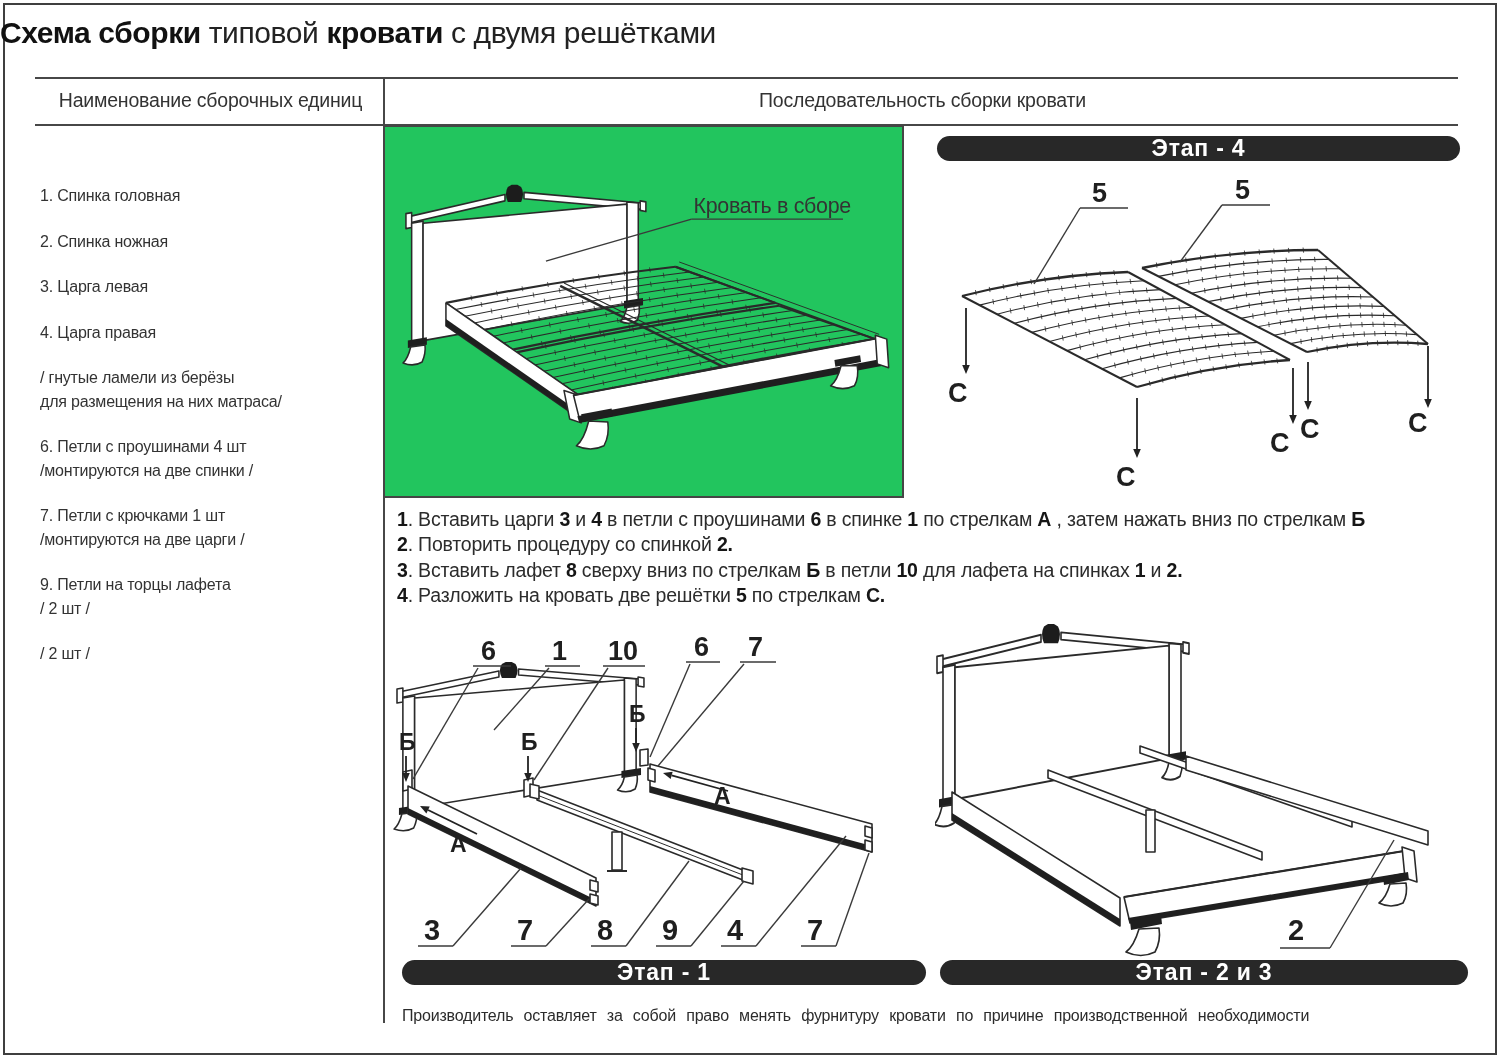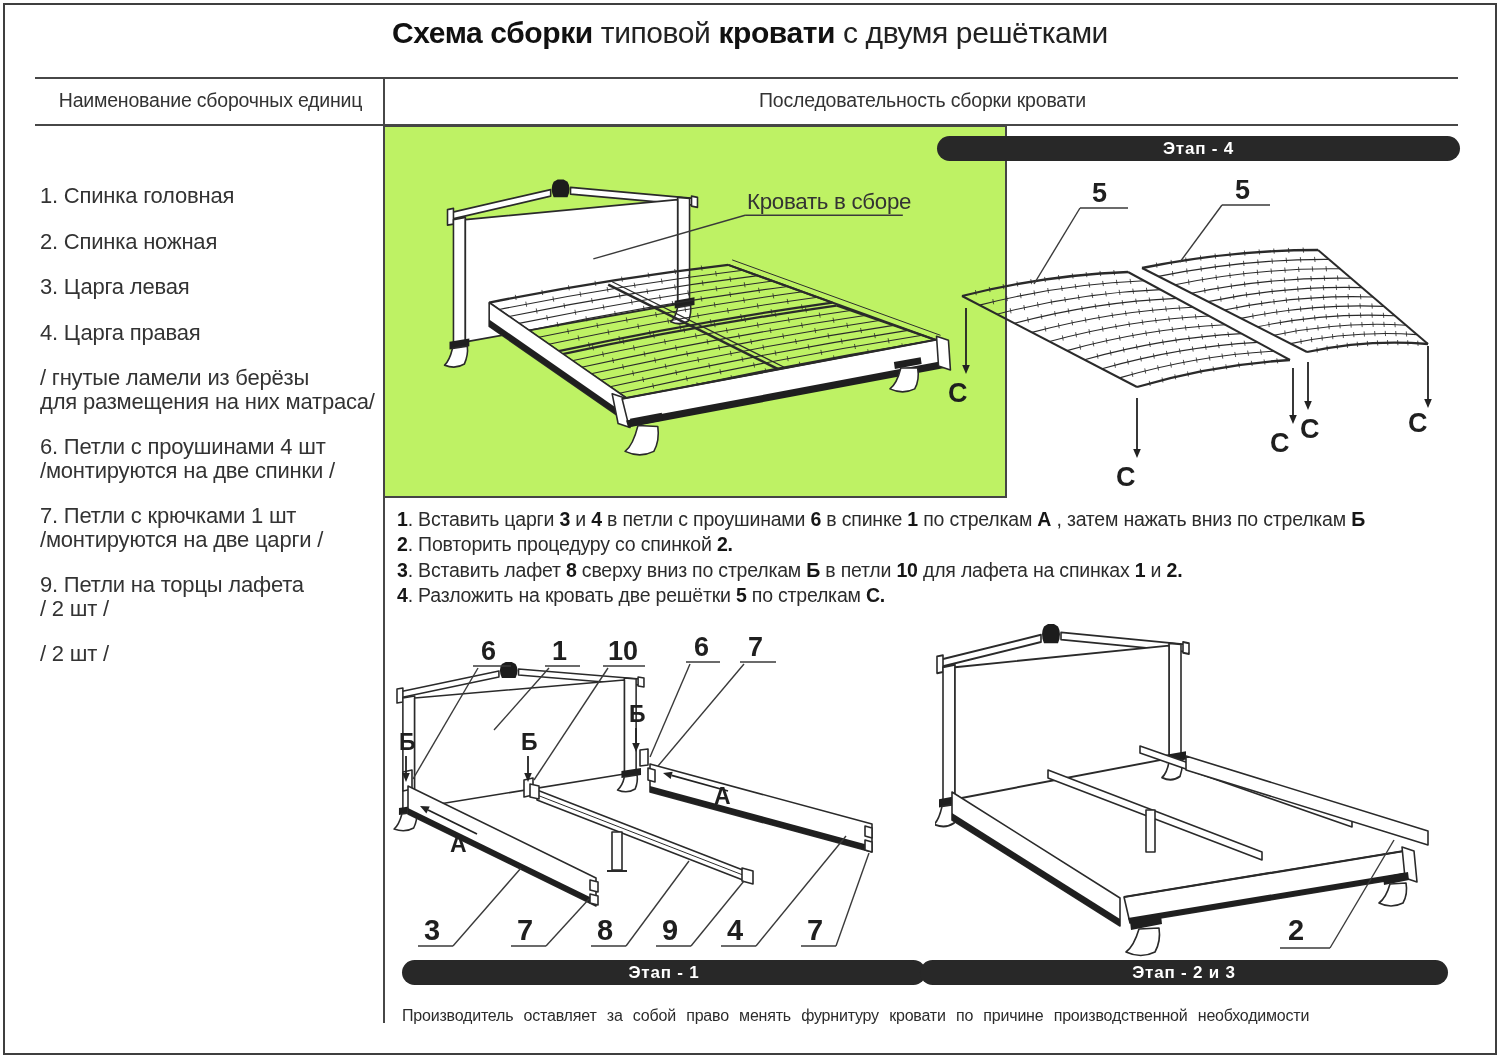--- a/index.html
+++ b/index.html
@@ -5,40 +5,40 @@
   *{margin:0;padding:0;box-sizing:border-box}
   html,body{background:#fff}
   #page{position:relative;width:1500px;height:1061px;background:#fff;overflow:hidden;
         font-family:"Liberation Sans","DejaVu Sans",sans-serif;color:#2d2d2d}
   .frame{position:absolute;left:3px;top:3px;width:1494px;height:1052px;border:2px solid #3f3f3f}
   .hline{position:absolute;background:#474747;height:2px}
   .vline{position:absolute;background:#474747;width:2px}
   #line-top{left:35px;top:77px;width:1423px}
   #line-mid{left:35px;top:124px;width:1423px}
   #vdiv{left:383px;top:77px;height:946px}
-  #title{position:absolute;left:0;top:16px;width:1500px;text-align:center;font-size:30px;
+  #title{position:absolute;left:0;top:16px;width:1500px;text-align:left;font-size:30px;
          letter-spacing:-0.4px;color:#222;font-weight:400}
   #title b{font-weight:700;color:#111}
   .th{position:absolute;top:89px;font-size:19.5px;color:#333;text-align:center;letter-spacing:-0.2px}
   #th-left{left:38px;width:345px}
   #th-right{left:385px;width:1075px}
-  #parts-list{position:absolute;left:40px;top:184px;width:344px;font-size:22px;line-height:23.5px;
+  #parts-list{position:absolute;left:40px;top:184px;width:344px;font-size:16px;line-height:23.5px;
               letter-spacing:-0.2px;color:#333}
   .part-item{margin-bottom:22px}
-  #panelA{position:absolute;left:383px;top:125px;width:624px;height:373px;border:2px solid #454545;background:#bef264}
+  #panelA{position:absolute;left:383px;top:125px;width:521px;height:373px;border:2px solid #454545;background:#22c55e}
   #panelA svg{display:block;width:100%;height:100%}
   .svgpanel{position:absolute}
   #svgB{left:930px;top:130px;width:570px;height:380px}
   #svgC{left:390px;top:616px;width:545px;height:344px}
   #svgD{left:935px;top:616px;width:565px;height:344px}
   .badge{position:absolute;height:25px;background:#282828;border-radius:13px;color:#fff;font-weight:700;
-         font-size:17px;display:flex;align-items:center;justify-content:center;letter-spacing:0.8px}
+         font-size:23px;display:flex;align-items:center;justify-content:center;letter-spacing:0.8px}
   #badge4{left:937px;top:136px;width:523px}
   #badge1{left:402px;top:960px;width:524px}
-  #badge23{left:920px;top:960px;width:528px}
+  #badge23{left:940px;top:960px;width:528px}
   #instructions{position:absolute;left:397px;top:507px;width:1068px;font-size:19.5px;line-height:25.3px;
                 color:#2c2c2c;letter-spacing:-0.2px}
   #instructions b{font-weight:700;color:#161616}
   #footer-note{position:absolute;left:402px;top:1007px;width:1075px;font-size:16px;color:#2c2c2c;
                word-spacing:6px;letter-spacing:-0.2px}
   svg text{font-family:"Liberation Sans","DejaVu Sans",sans-serif;fill:#1f1f1f;font-weight:700}
   svg text.cap{font-weight:400;font-size:22.5px;fill:#333;letter-spacing:-0.3px}
   svg text.n{font-size:27px}
   svg text.n2{font-size:29px}
   svg text.ab{font-size:23px}

